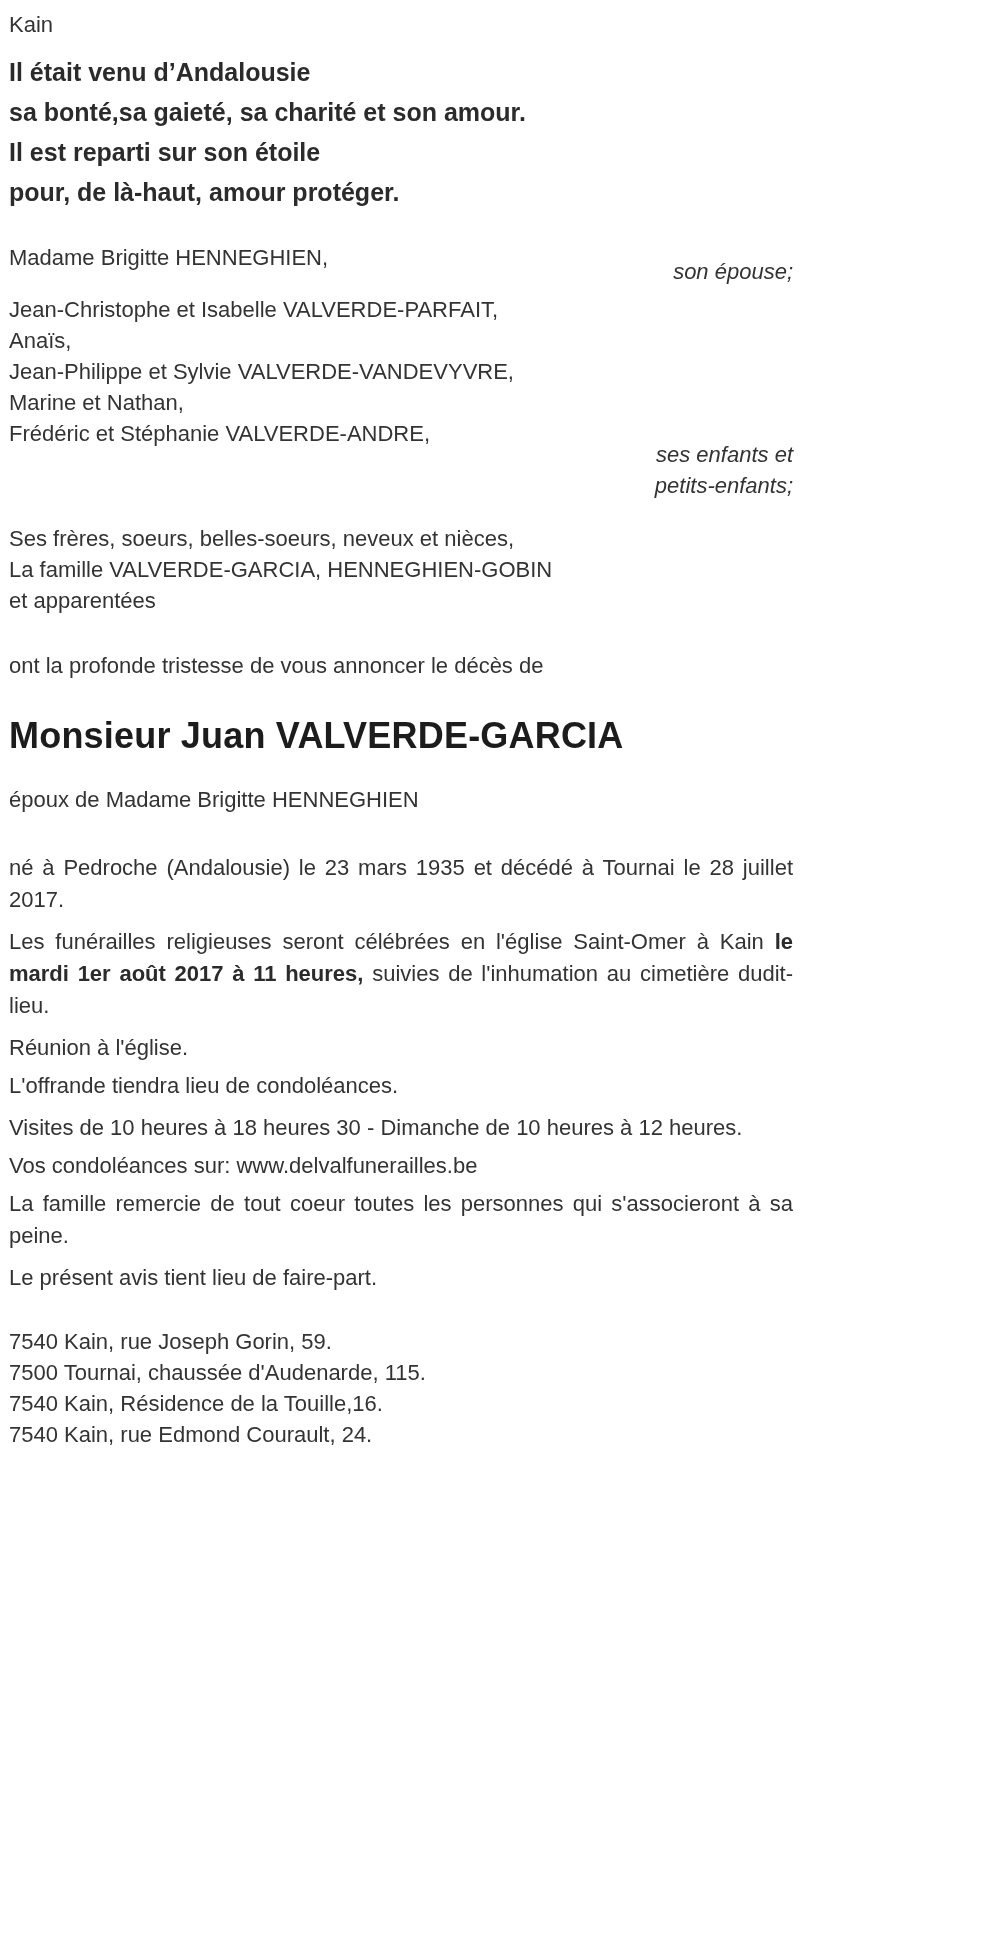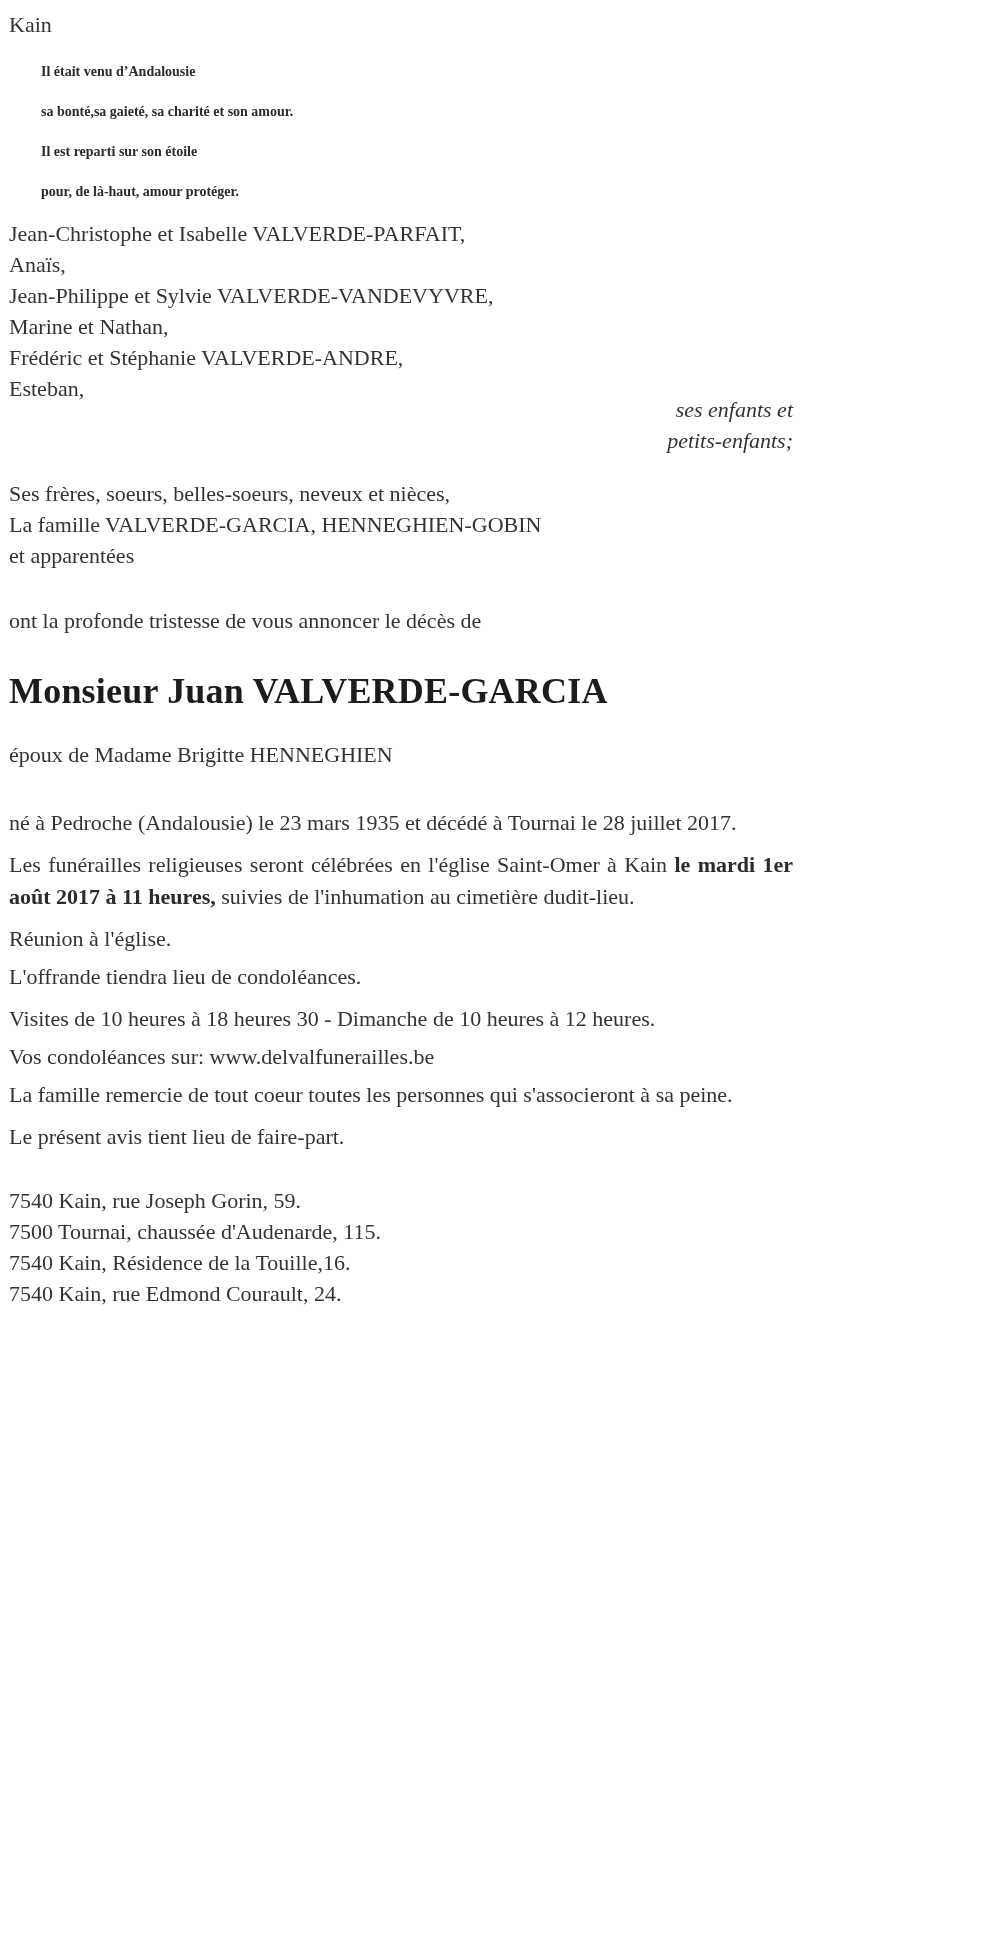--- a/index.html
+++ b/index.html
@@ -7,35 +7,34 @@
     padding: 0;
     background: #ffffff;
   }
   .page {
     position: relative;
     width: 1000px;
     height: 1957px;
     box-sizing: border-box;
     background: #ffffff;
     color: #333333;
-    font-family: Liberation Serif, serif;
+    font-family: Liberation Sans, sans-serif;
     font-size: 22px;
     line-height: 32px;
     padding: 10px 207px 0 9px;
     overflow: hidden;
   }
   p { margin: 0; }
   .city { line-height: 30px; }
   .poem { margin-top: 12px; }
   .poem p {
     font-weight: 700;
-    font-size: 14px;
+    font-size: 25px;
     line-height: 40px;
     color: #2b2b2b;
-    margin-left: 32px;
   }
   .row {
     display: flex;
     justify-content: space-between;
     align-items: flex-start;
     margin-top: 30px;
   }
   .relation {
     font-style: italic;
     text-align: right;
@@ -76,28 +75,31 @@
 
   <p class="city">Kain</p>
 
   <div class="poem">
     <p>Il était venu d’Andalousie</p>
     <p>sa bonté,sa gaieté, sa charité et son amour.</p>
     <p>Il est reparti sur son étoile</p>
     <p>pour, de là-haut, amour protéger.</p>
   </div>
 
+  <div class="row">
+    <p>Madame Brigitte HENNEGHIEN,</p>
+    <p class="relation">son épouse;</p>
+  </div>
 
   <div class="children">
     <p>Jean-Christophe et Isabelle VALVERDE-PARFAIT,</p>
     <p>Anaïs,</p>
     <p>Jean-Philippe et Sylvie VALVERDE-VANDEVYVRE,</p>
     <p>Marine et Nathan,</p>
     <p>Frédéric et Stéphanie VALVERDE-ANDRE,</p>
-    <p>Esteban,</p>
   </div>
 
   <div class="children-relation">
     <p class="relation">ses enfants et</p>
     <p class="relation">petits-enfants;</p>
   </div>
 
   <div class="family">
     <p>Ses frères, soeurs, belles-soeurs, neveux et nièces,</p>
     <p>La famille VALVERDE-GARCIA, HENNEGHIEN-GOBIN</p>

